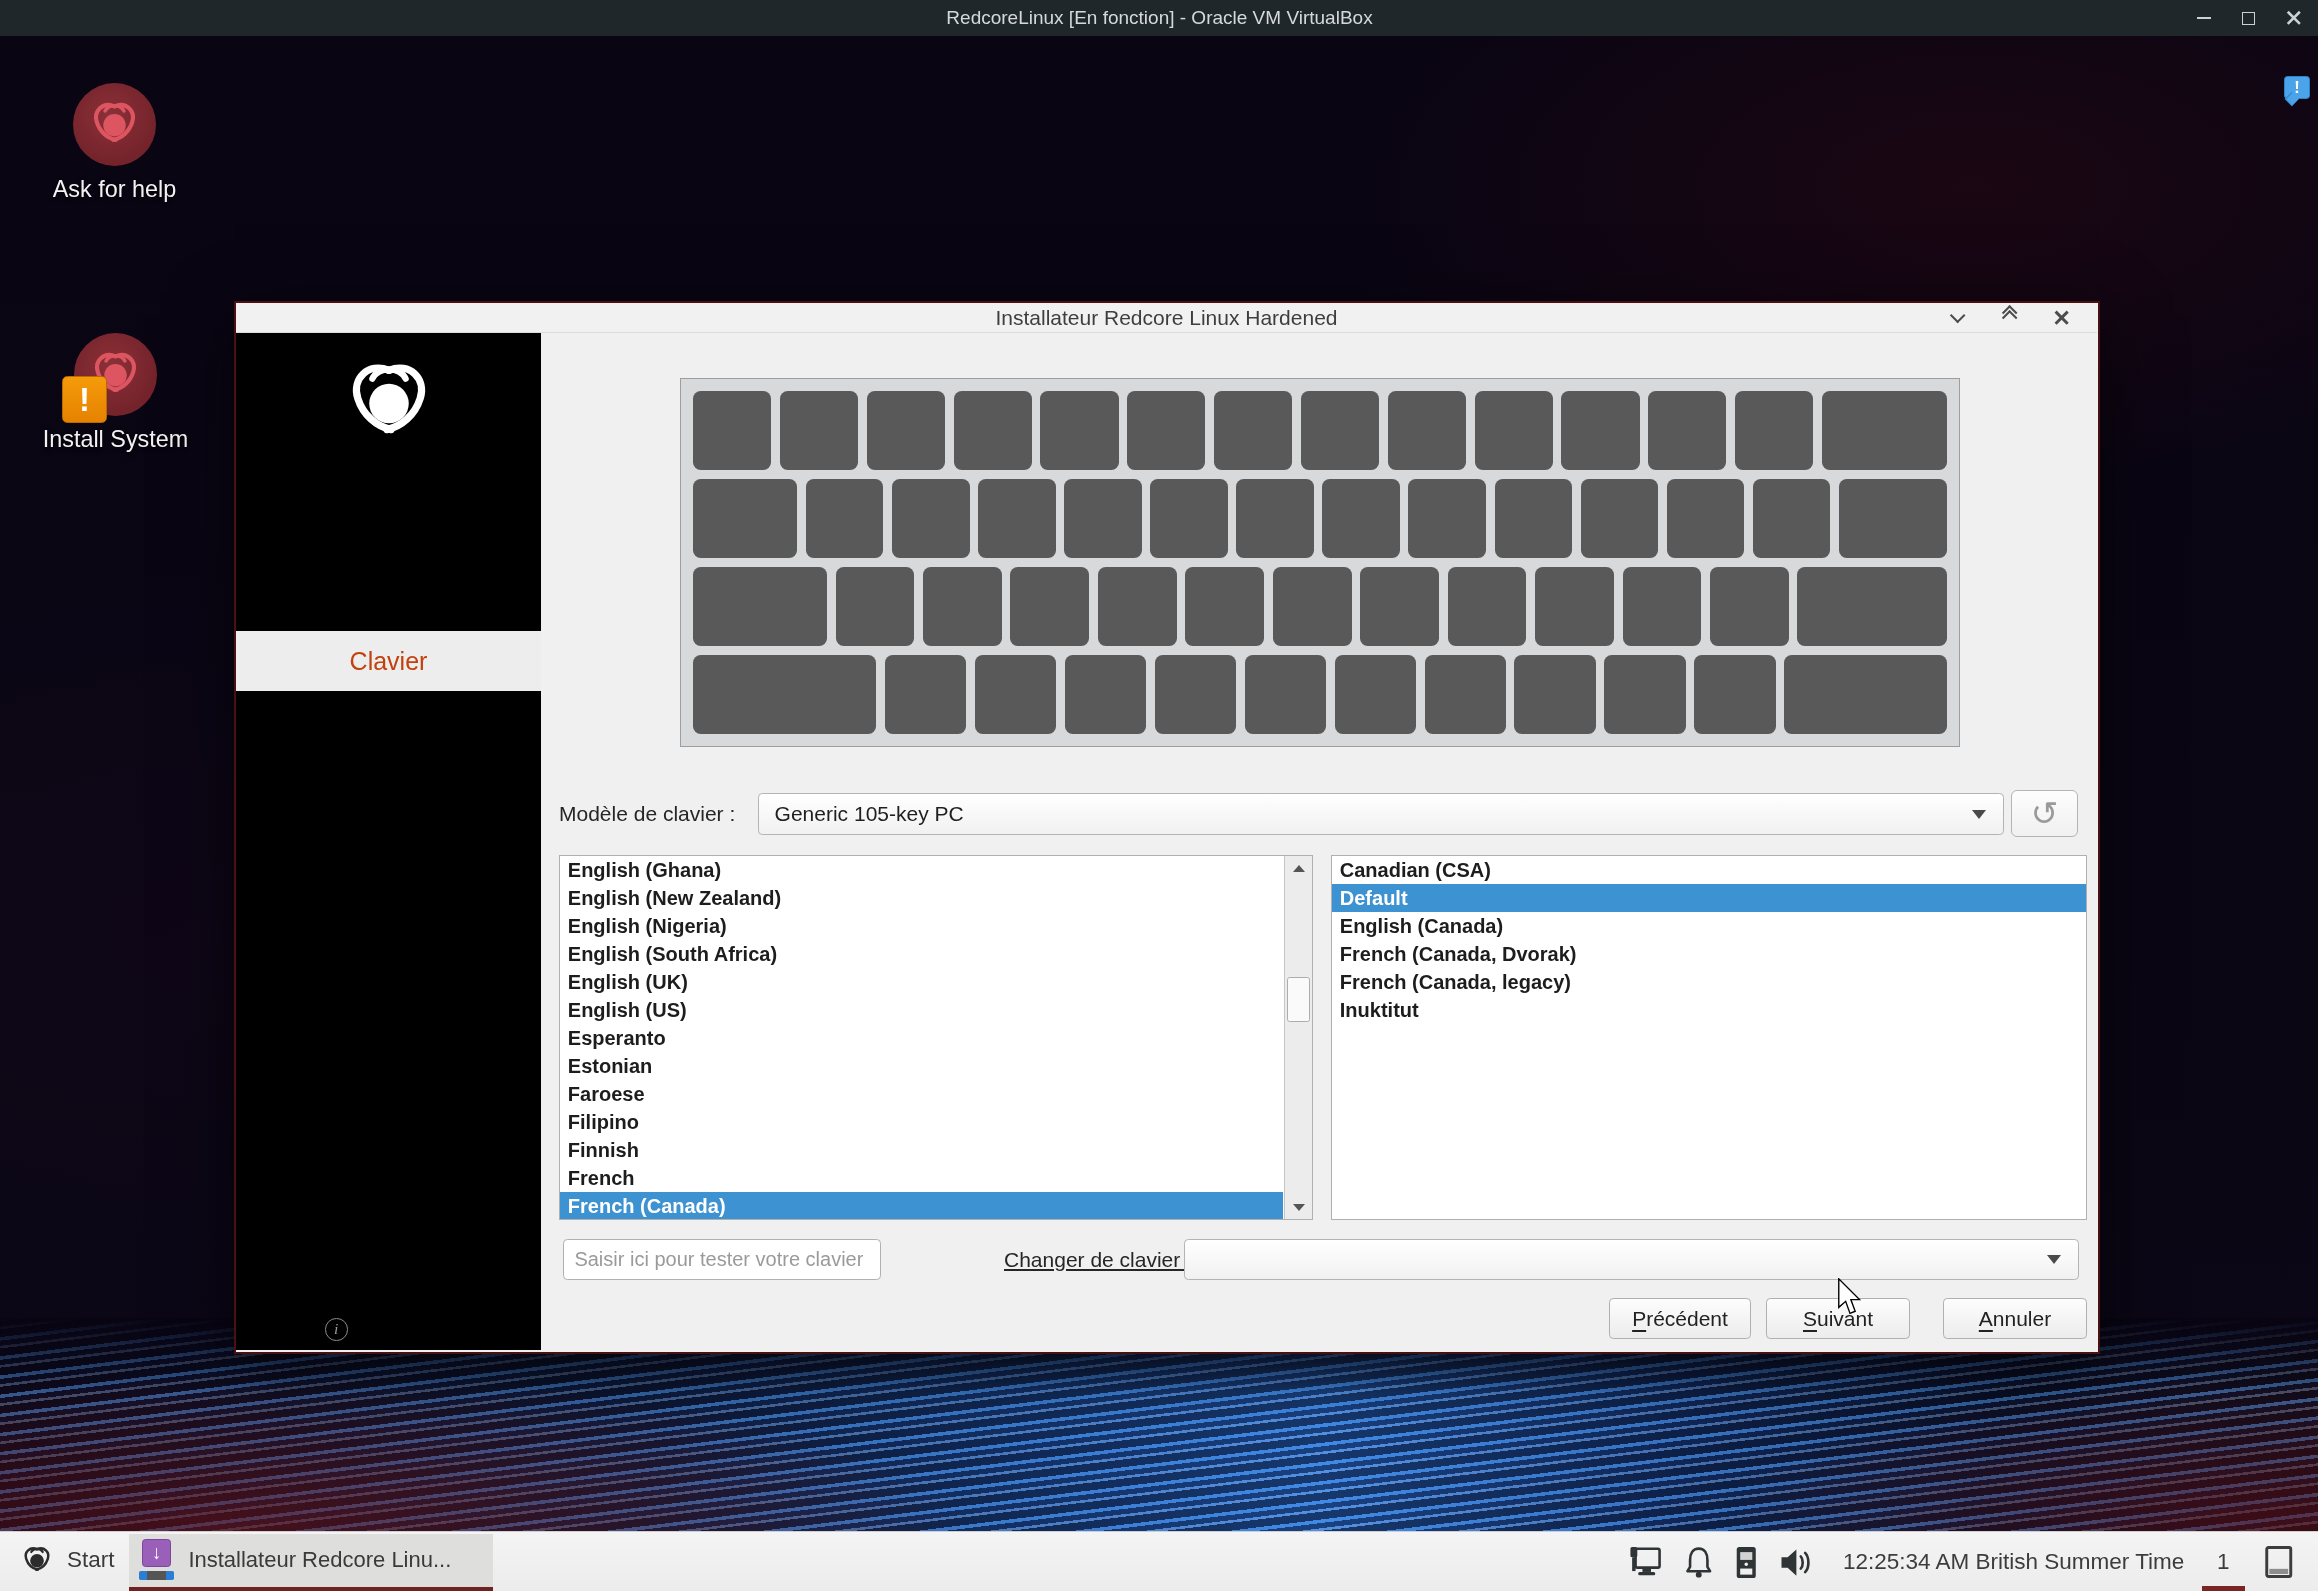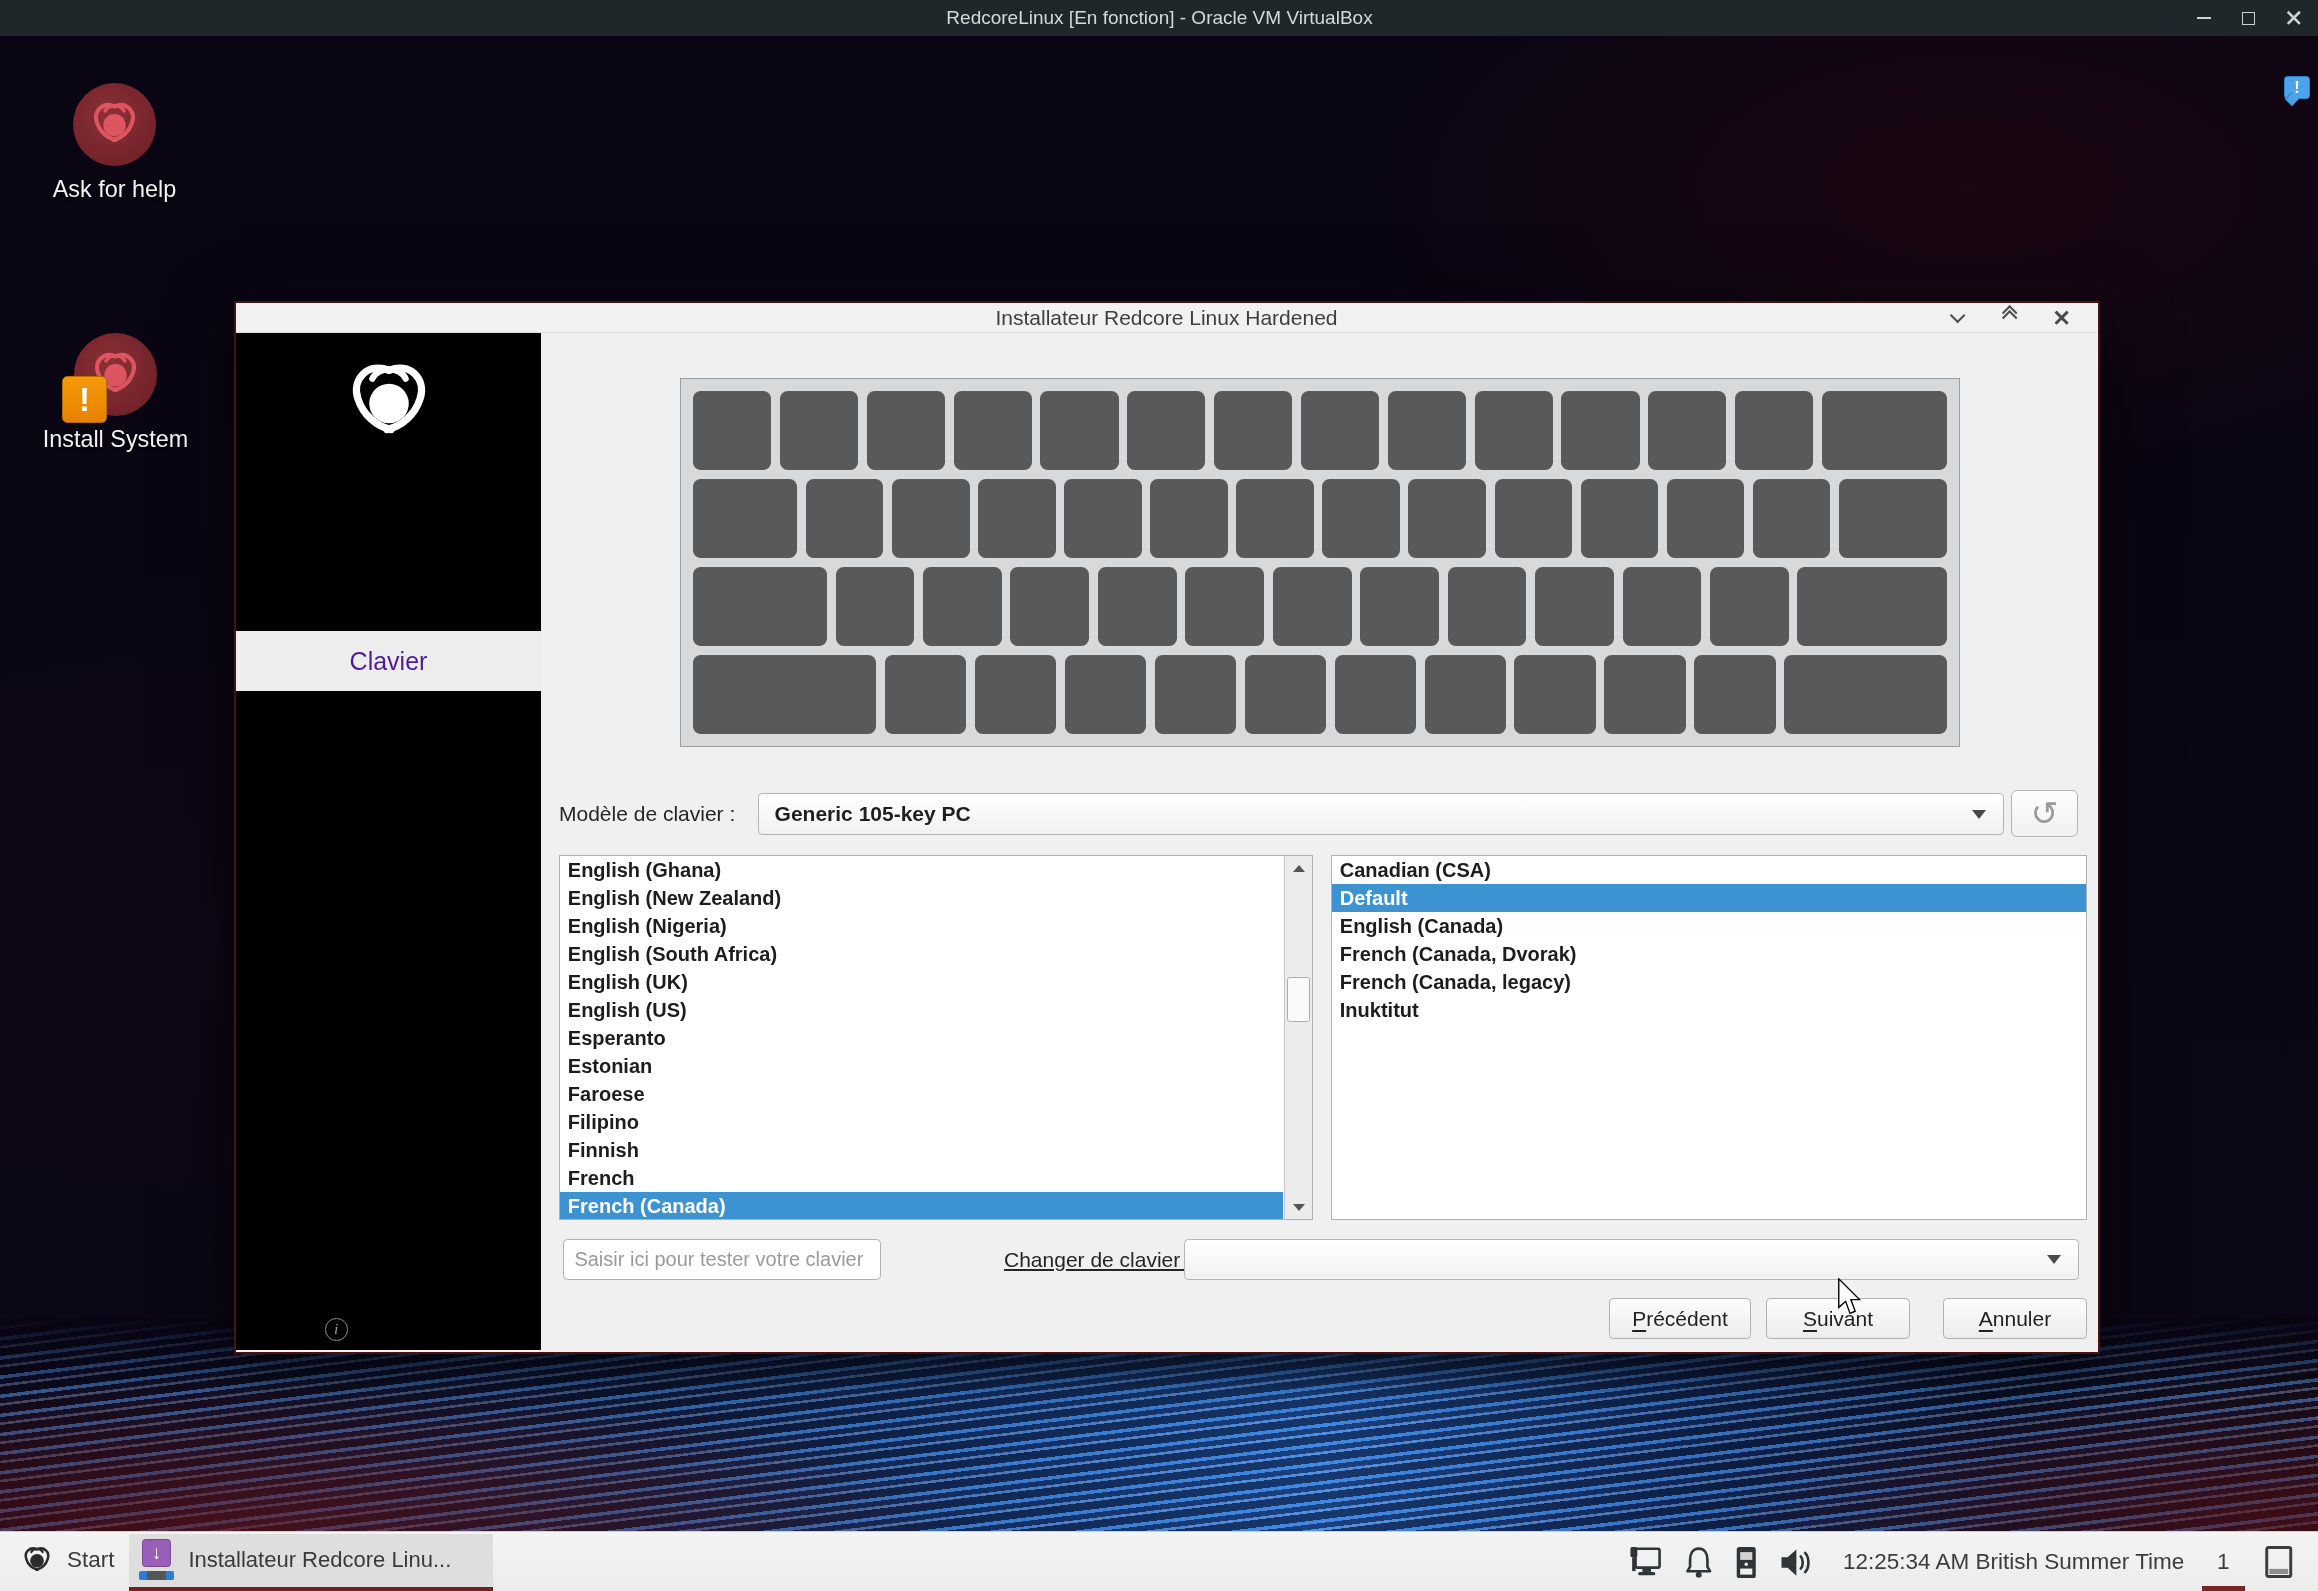--- a/index.html
+++ b/index.html
@@ -60,35 +60,35 @@
   .chev{width:11.3px;height:11.3px;border-right:2.6px solid #4c4c4c;border-bottom:2.6px solid #4c4c4c;}
   .chev.down{transform:rotate(45deg);margin-top:-5.2px;}
   .chev.up{transform:rotate(-135deg);}
   .dblchev{display:flex;flex-direction:column;gap:-3.5px;align-items:center;}
   .dblchev .chev{margin:-6px 0 0 0;}
 
   .sidebar{position:absolute;left:0;top:30px;width:305px;height:1017px;background:#000;}
   .sidebar .logo{position:absolute;left:101px;top:14px;width:104px;height:109px;color:#fff;}
   .step-band{position:absolute;left:0;top:298px;width:305px;height:60px;background:#ededee;
              display:flex;align-items:center;justify-content:center;}
-  .step-band span{font-size:25px;color:#4c1d95;}
+  .step-band span{font-size:25px;color:#c2410c;}
   .info-dot{position:absolute;left:89px;top:985px;width:22.5px;height:22.5px;border:1.7px solid #8d8d8d;
             border-radius:50%;color:#9b9b9b;font-size:15.6px;font-style:italic;font-family:"Liberation Serif",serif;
             display:flex;align-items:center;justify-content:center;}
 
   
   .kb-panel{position:absolute;left:444px;top:75px;width:1280px;height:369px;background:#d8d9da;
             border:0.9px solid #9c9ea0;padding:12px 12px;display:flex;flex-direction:column;gap:8.7px;}
   .kb-row{display:flex;gap:8.7px;flex:1;}
   .kb-key{flex-basis:0;background:#595959;border-radius:7.8px;}
 
   
   .flabel{position:absolute;font-size:21px;color:#262626;}
   .combo{position:absolute;background:linear-gradient(#ffffff,#f1f1f2);border:0.9px solid #b4b4b4;border-radius:4.3px;
-         display:flex;align-items:center;font-size:21px;color:#1f1f1f;padding-left:15.6px;font-weight:bold;}
+         display:flex;align-items:center;font-size:21px;color:#1f1f1f;padding-left:15.6px;}
   .combo .arrow{position:absolute;right:17.3px;top:50%;margin-top:-4.3px;width:0;height:0;
                 border-left:7px solid transparent;border-right:7px solid transparent;border-top:9.5px solid #4a4a4a;}
   .reset-btn{position:absolute;left:1775px;top:487px;width:67px;height:47px;border:0.9px solid #b4b4b4;border-radius:6px;
              background:linear-gradient(#fdfdfd,#f0f0f0);display:flex;align-items:center;justify-content:center;
              color:#9a9a9a;font-size:33px;font-family:"DejaVu Sans",sans-serif;}
 
   .list{position:absolute;top:552px;height:365px;background:#fff;border:0.9px solid #b0b0b0;overflow:hidden;}
   .list-items{position:absolute;inset:0;font-weight:bold;}
   .list-item{height:28px;line-height:28px;padding-left:7.8px;font-size:20px;color:#1d1d1d;white-space:nowrap;}
   .list-item.selected{background:#3d92d2;color:#fff;}

